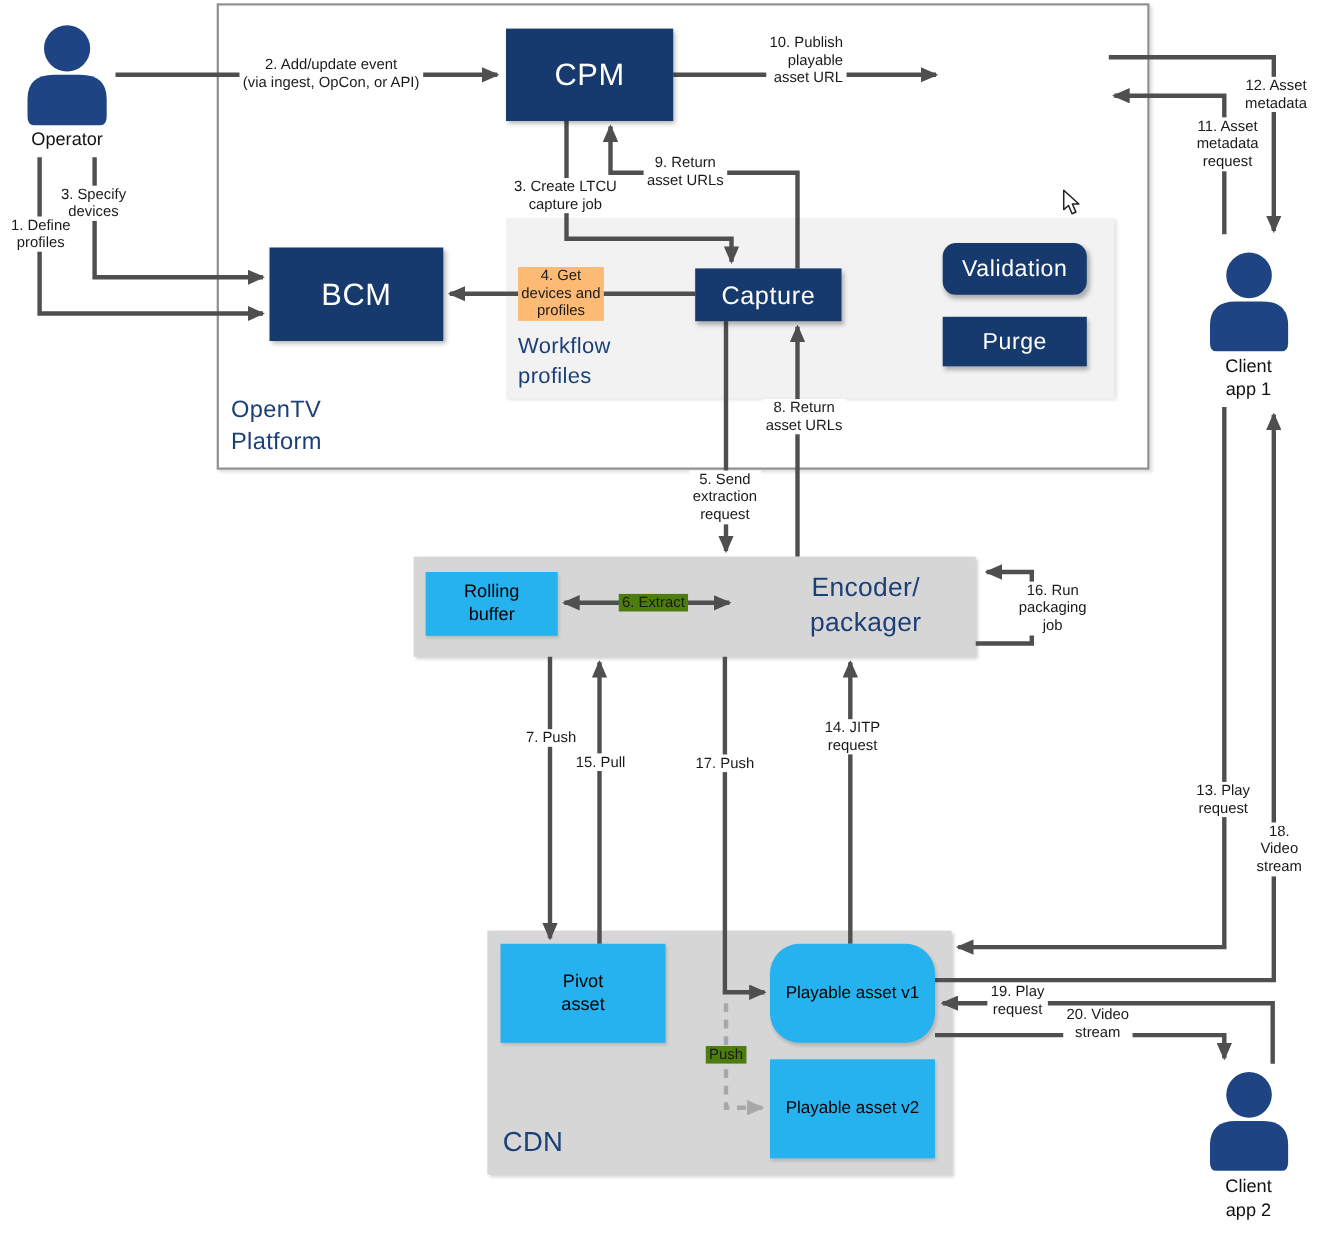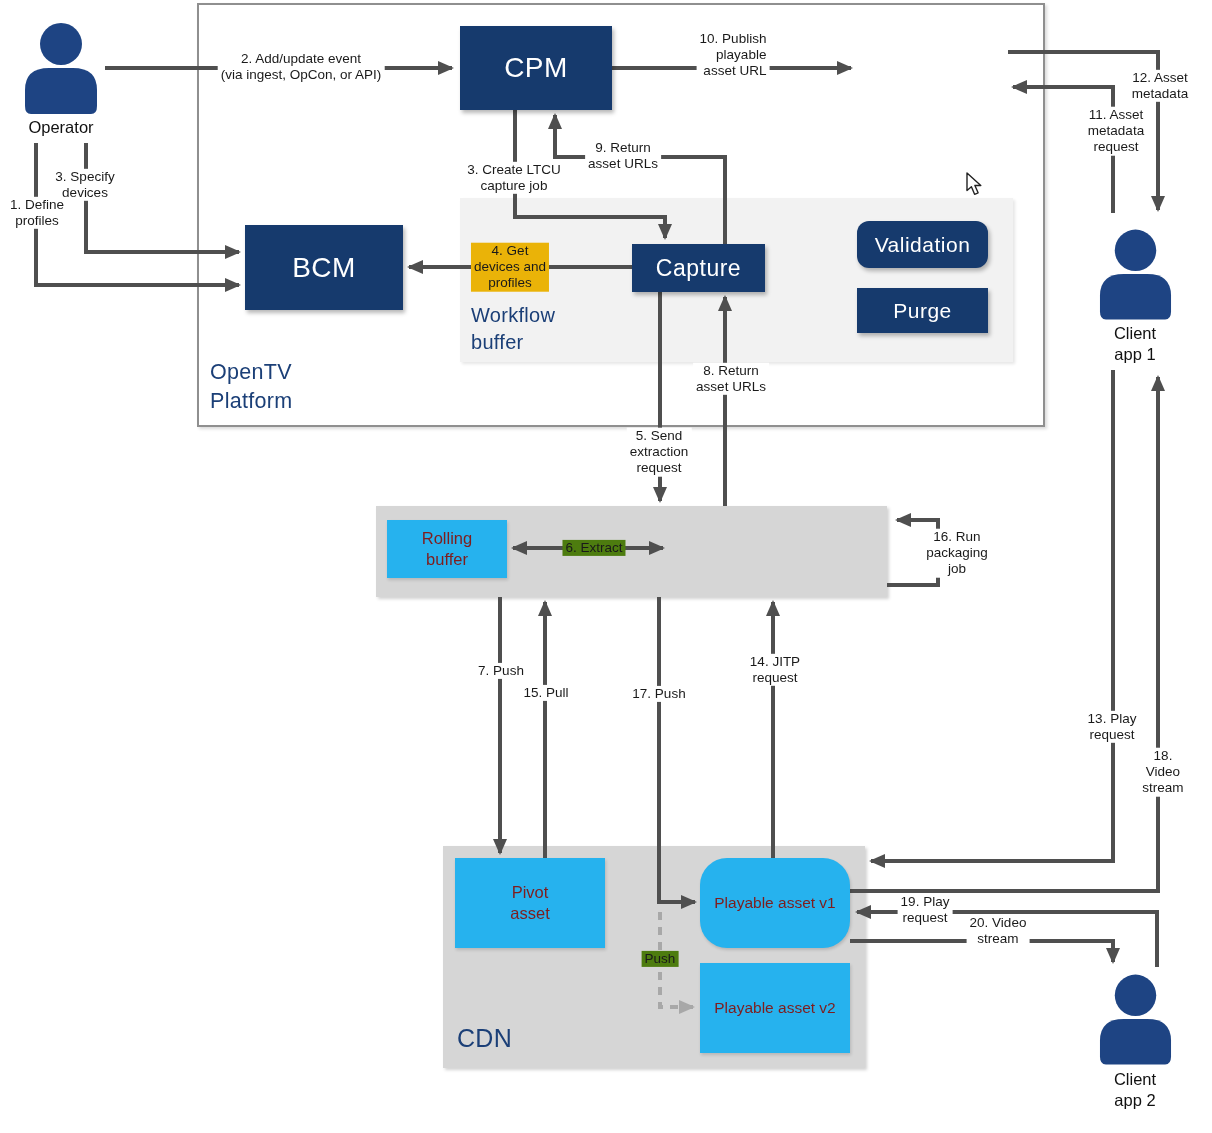--- a/index.html
+++ b/index.html
@@ -14,26 +14,26 @@
     border:2px solid #8f8f8f;box-shadow:2px 2px 3px rgba(0,0,0,.15);}
   .workflow-box{left:460px;top:198px;width:553px;height:164px;background:#f2f2f2;
     box-shadow:2px 2px 3px rgba(0,0,0,.10);}
   .encoder-box{left:376px;top:506px;width:511px;height:91px;background:#d6d6d6;
     box-shadow:2px 2px 3px rgba(0,0,0,.18);}
   .cdn-box{left:443px;top:846px;width:422px;height:222px;background:#d6d6d6;
     box-shadow:2px 2px 3px rgba(0,0,0,.18);}
   
   .navy{background:#163a6d;color:#ffffff;display:flex;align-items:center;justify-content:center;
     box-shadow:2px 3px 4px rgba(0,0,0,.28);letter-spacing:.5px;font-weight:500;}
-  .cyan{background:#26b2ee;color:#7f1d1d;display:flex;align-items:center;justify-content:center;
+  .cyan{background:#26b2ee;color:#000000;display:flex;align-items:center;justify-content:center;
     box-shadow:1px 2px 3px rgba(0,0,0,.15);font-weight:500;white-space:pre-line;text-align:center;line-height:1.25;}
   
   .flbl{transform:translate(-50%,-50%);white-space:pre-line;text-align:center;
     font-size:13.5px;line-height:1.2;color:#1a1a1a;background:#ffffff;padding:0 3px;font-weight:500;}
-  .flbl.on-light{background:#eab308;}
+  .flbl.on-light{background:#fdba74;}
   .flbl.on-gray{background:#4d7c0f;}
   
   .ctitle{color:#1b3f77;white-space:pre-line;line-height:1.35;font-weight:500;letter-spacing:.3px;}
   .person-label{transform:translate(-50%,0);white-space:pre-line;text-align:center;
     font-size:16.5px;line-height:1.25;color:#111;font-weight:500;}
 </style>
 </head>
 <body>
 
 <div id="stage">
@@ -99,21 +99,23 @@
   <div class="abs cyan" style="left:387px;top:520px;width:120px;height:58px;font-size:16.5px;"><span>Rolling
 buffer</span></div>
   <div class="abs cyan" style="left:455px;top:858px;width:150px;height:90px;font-size:16.5px;"><span>Pivot
 asset</span></div>
   <div class="abs cyan" style="left:700px;top:858px;width:150px;height:90px;font-size:15.5px;border-radius:27px;"><span>Playable asset v1</span></div>
   <div class="abs cyan" style="left:700px;top:963px;width:150px;height:90px;font-size:15.5px;"><span>Playable asset v2</span></div>
 
   <div class="abs ctitle" style="left:210px;top:358px;font-size:21.5px;">OpenTV
 Platform</div>
   <div class="abs ctitle" style="left:471px;top:302px;font-size:20px;">Workflow
-buffer</div>
+profiles</div>
+  <div class="abs ctitle" style="left:787px;top:551px;font-size:24px;transform:translate(-50%,-50%);text-align:center;">Encoder/
+packager</div>
   <div class="abs ctitle" style="left:457px;top:1022px;font-size:25px;">CDN</div>
 
   <div class="abs flbl" style="left:85px;top:185px;">3. Specify
 devices</div>
   <div class="abs flbl" style="left:37px;top:213px;">1. Define
 profiles</div>
   <div class="abs flbl" style="left:285px;top:67px;margin-left:16px;">2. Add/update event
 (via ingest, OpCon, or API)</div>
   <div class="abs flbl" style="left:514px;top:178px;">3. Create LTCU
 capture job</div>

